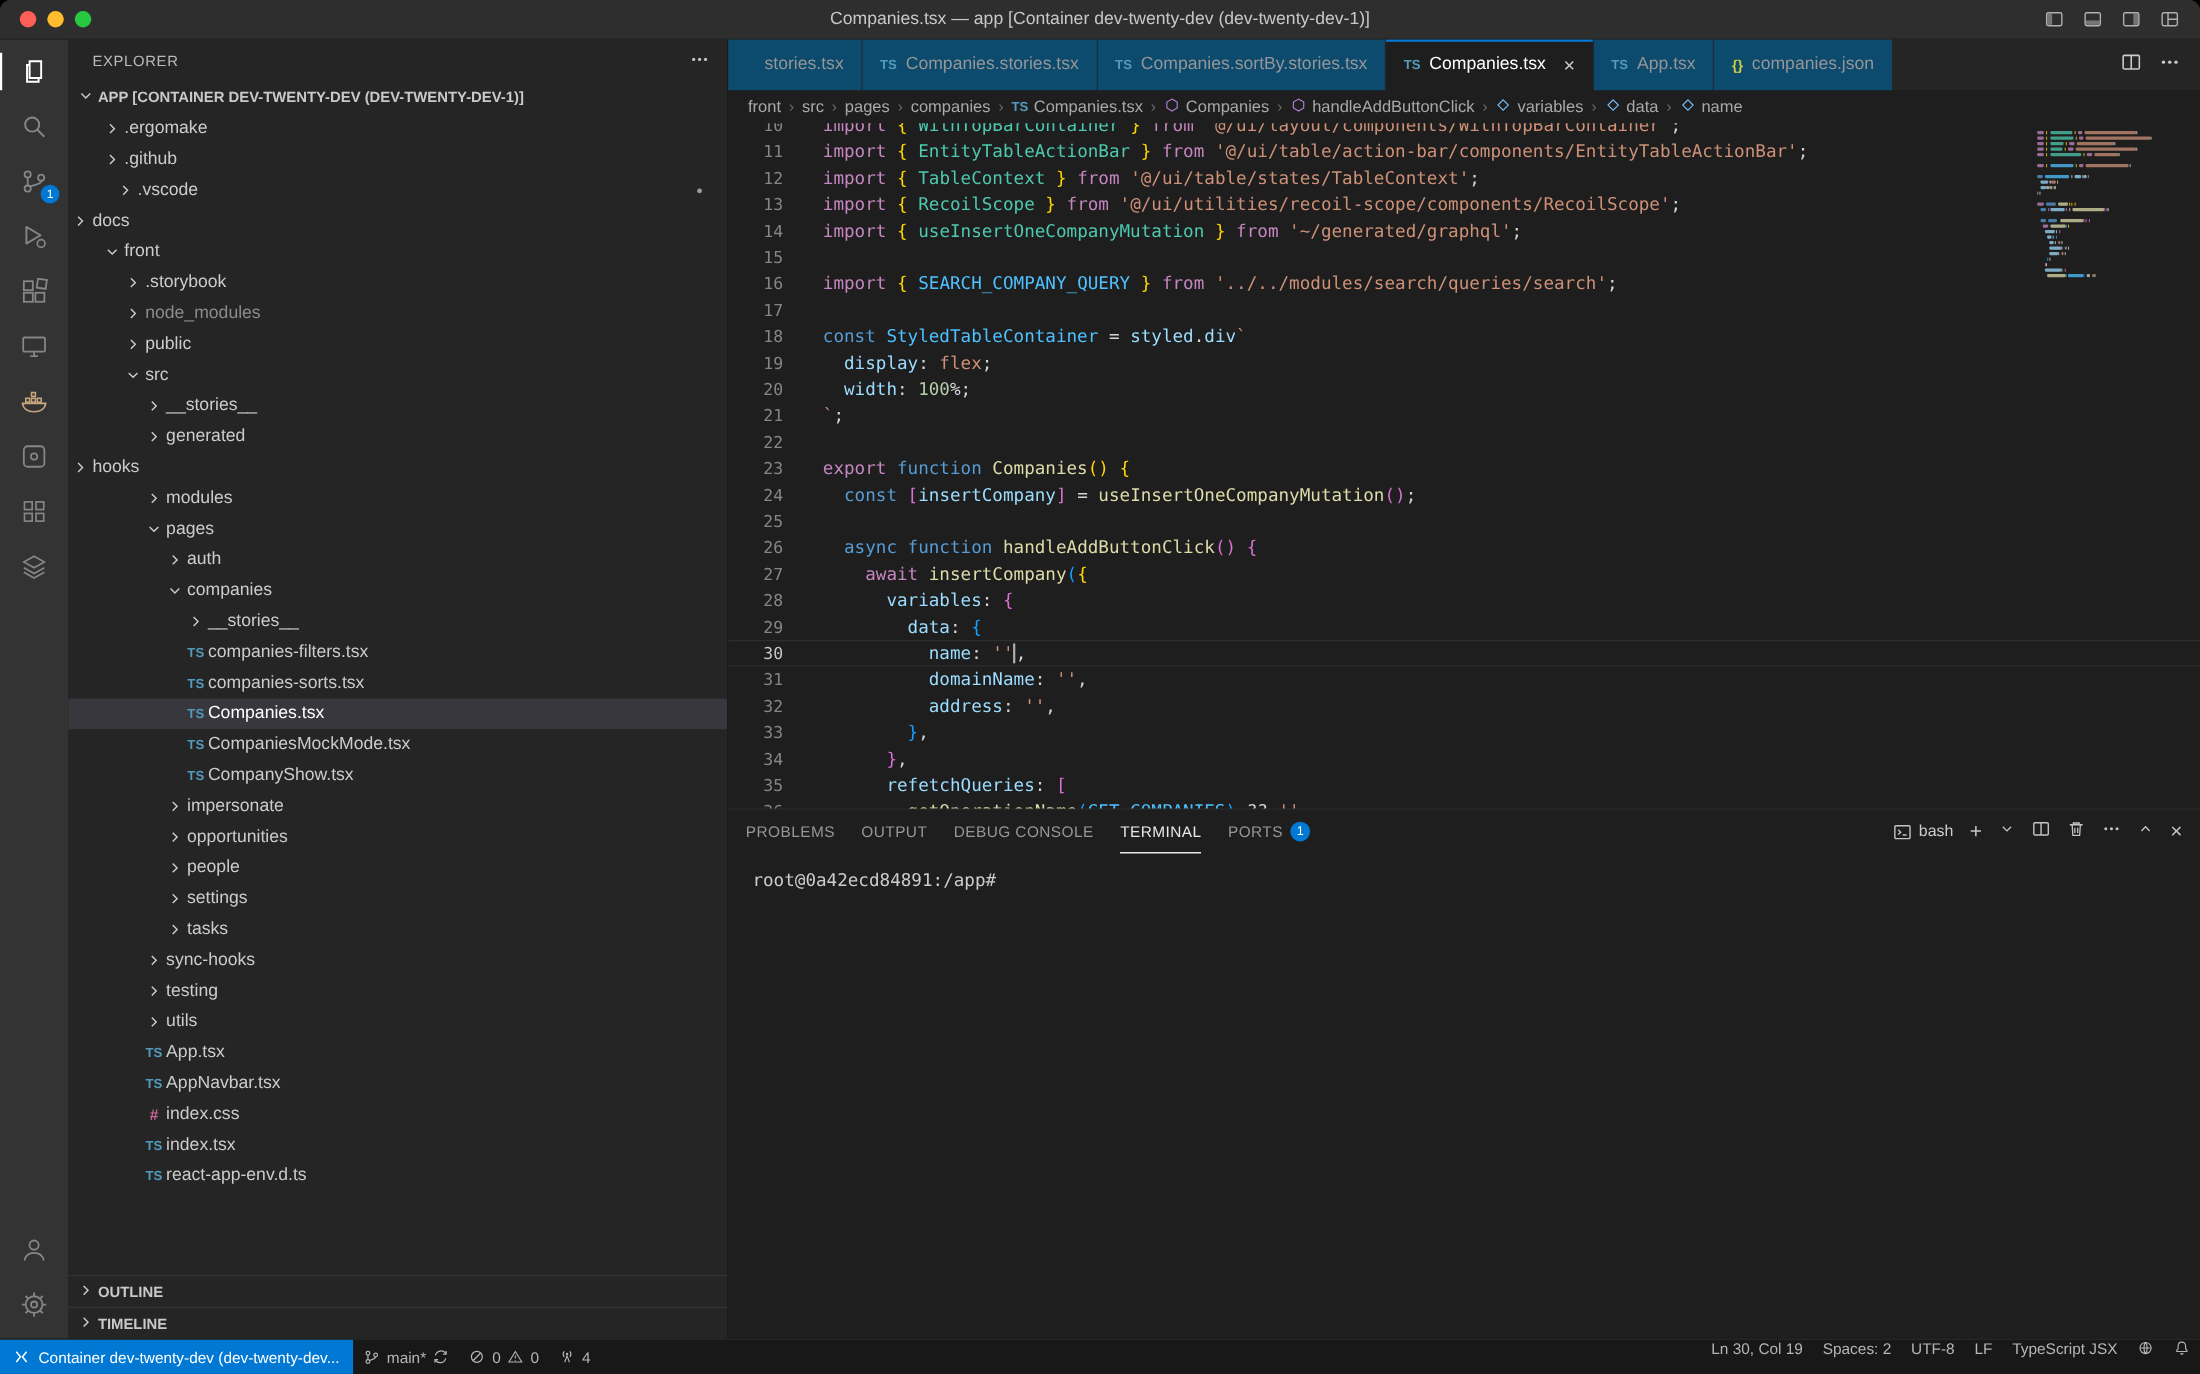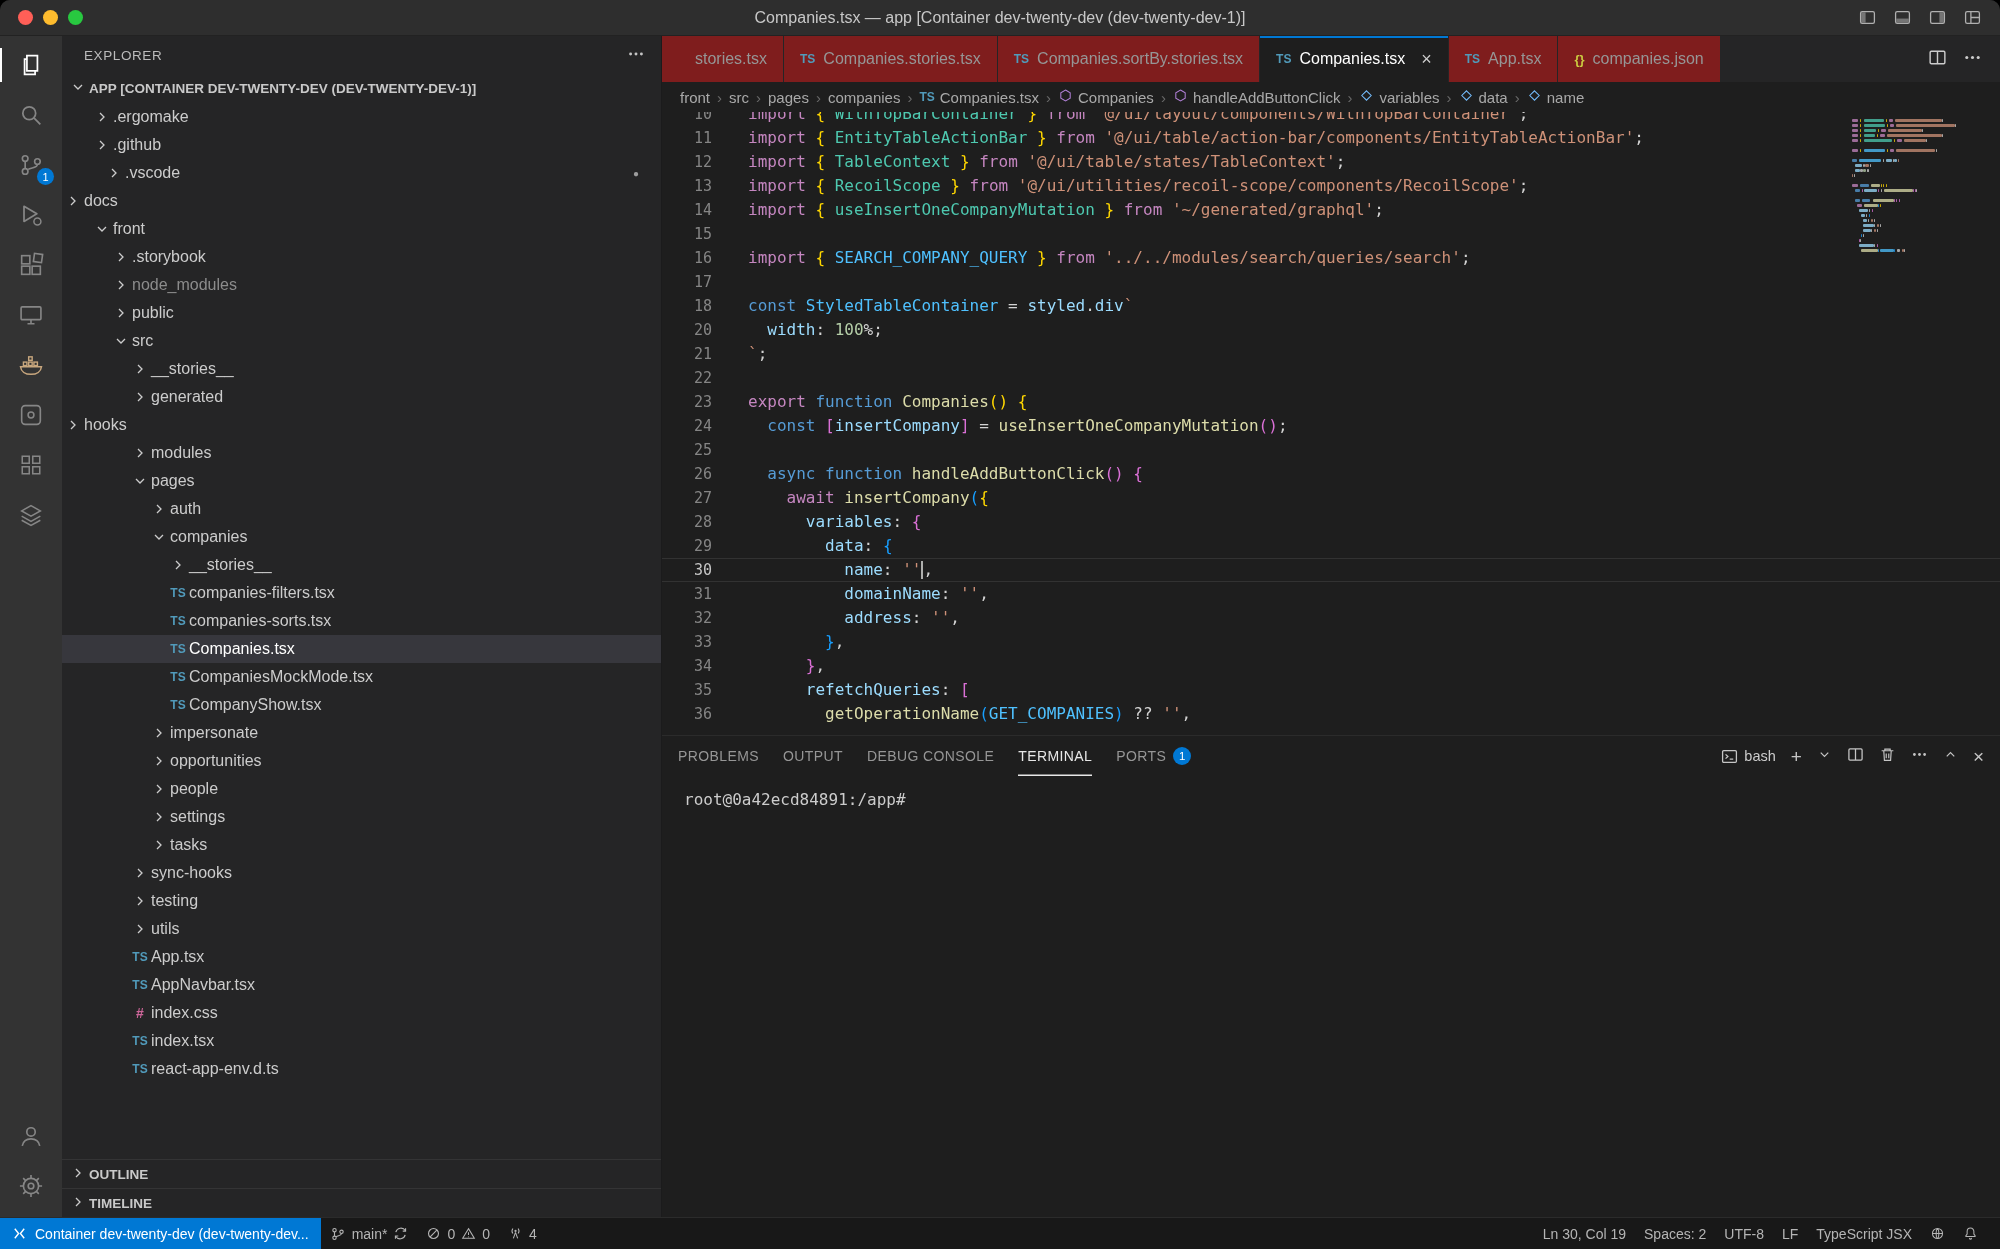--- a/index.html
+++ b/index.html
@@ -41,21 +41,21 @@
   .cicon{color:#cc6699;font-weight:bold;font-size:14px}
   .jicon{color:#cbcb41;font-weight:bold;font-size:13px}
   .tdot{margin-left:auto;margin-right:22px;color:#9d9d9d;font-size:10px}
   .sidebar-bottom{margin-top:auto}
   .bsec{height:29px;display:flex;align-items:center;gap:3px;padding-left:8px;color:#c9c9c9;font-size:13.5px;font-weight:bold;border-top:1px solid rgba(255,255,255,.07)}
 
   
   .editor-area{flex:1;display:flex;flex-direction:column;min-width:0}
   .tabbar{height:46px;background:#252526;display:flex;align-items:stretch;flex:none}
   #tabs{display:flex;align-items:stretch;min-width:0}
-  .tab{display:flex;align-items:center;gap:8px;padding:0 16px;background:#7f1d1d;color:#969696;font-size:16px;border-right:1px solid #252526;position:relative;cursor:pointer;flex:none}
+  .tab{display:flex;align-items:center;gap:8px;padding:0 16px;background:#0c4a6e;color:#969696;font-size:16px;border-right:1px solid #252526;position:relative;cursor:pointer;flex:none}
   .tab.partial{width:122px;justify-content:flex-end;overflow:hidden;padding-right:16px}
   .tab.active{background:#1e1e1e;color:#ffffff}
   .tab.active::before{content:'';position:absolute;top:0;left:0;right:0;height:2px;background:#0078d4}
   .tclose{margin-left:8px;color:#cccccc;font-size:18px;line-height:1}
   .ed-actions{margin-left:auto;display:flex;align-items:center;gap:16px;padding-right:18px;color:#cccccc}
 
   .breadcrumbs{height:30px;display:flex;align-items:center;padding:0 18px;gap:5px;color:#a9a9a9;font-size:15px;background:#1e1e1e;flex:none;white-space:nowrap}
   .crumb{display:flex;align-items:center;gap:5px;cursor:pointer}
   .csep{color:#6a6a6a;margin:0 2px}
 
@@ -80,21 +80,21 @@
   .pbadge{min-width:18px;height:18px;border-radius:9px;background:#0078d4;color:#fff;font-size:11.5px;display:flex;align-items:center;justify-content:center;padding:0 4px}
   .panel-actions{margin-left:auto;display:flex;align-items:center;gap:15px;color:#c5c5c5}
   .shell{display:flex;align-items:center;gap:6px;font-size:14.5px;color:#cccccc}
   .pa-glyph{font-size:19px;line-height:1}
   .terminal{flex:1;padding:14px 22px;font-family:"DejaVu Sans Mono",monospace;font-size:16px;color:#cccccc}
 
   
   .statusbar{height:32px;background:#181818;border-top:1px solid #2b2b2b;display:flex;align-items:stretch;font-size:14px;color:#b5b5b5;flex:none}
   .sbx{display:flex;align-items:center;gap:6px;padding:0 9px;cursor:pointer}
   .sb-remote{background:#0078d4;color:#fff;padding:0 12px;gap:8px;display:flex;align-items:center;white-space:nowrap}
-  .sb-right{margin-left:auto;display:flex;align-items:center;padding-right:13px}
+  .sb-right{margin-left:auto;display:flex;align-items:flex-start;padding-right:0}
   svg{flex:none}
 </style>
 </head>
 <body>
 
 <div class="window">
 
   <div class="titlebar">
     <div class="traffic">
       <div class="tl red"></div>
@@ -616,20 +616,21 @@
         <div id="code">
             <div class="cl"><span class="num">10</span><span class="ltext"><span style="color: rgb(197, 134, 192);">import</span><span style="color: rgb(212, 212, 212);"> </span><span style="color: rgb(255, 215, 0);">{</span><span style="color: rgb(212, 212, 212);"> </span><span style="color: rgb(78, 201, 176);">WithTopBarContainer</span><span style="color: rgb(212, 212, 212);"> </span><span style="color: rgb(255, 215, 0);">}</span><span style="color: rgb(212, 212, 212);"> </span><span style="color: rgb(197, 134, 192);">from</span><span style="color: rgb(212, 212, 212);"> </span><span style="color: rgb(206, 145, 120);">'@/ui/layout/components/WithTopBarContainer'</span><span style="color: rgb(212, 212, 212);">;</span></span></div>
             <div class="cl"><span class="num">11</span><span class="ltext"><span style="color: rgb(197, 134, 192);">import</span><span style="color: rgb(212, 212, 212);"> </span><span style="color: rgb(255, 215, 0);">{</span><span style="color: rgb(212, 212, 212);"> </span><span style="color: rgb(78, 201, 176);">EntityTableActionBar</span><span style="color: rgb(212, 212, 212);"> </span><span style="color: rgb(255, 215, 0);">}</span><span style="color: rgb(212, 212, 212);"> </span><span style="color: rgb(197, 134, 192);">from</span><span style="color: rgb(212, 212, 212);"> </span><span style="color: rgb(206, 145, 120);">'@/ui/table/action-bar/components/EntityTableActionBar'</span><span style="color: rgb(212, 212, 212);">;</span></span></div>
             <div class="cl"><span class="num">12</span><span class="ltext"><span style="color: rgb(197, 134, 192);">import</span><span style="color: rgb(212, 212, 212);"> </span><span style="color: rgb(255, 215, 0);">{</span><span style="color: rgb(212, 212, 212);"> </span><span style="color: rgb(78, 201, 176);">TableContext</span><span style="color: rgb(212, 212, 212);"> </span><span style="color: rgb(255, 215, 0);">}</span><span style="color: rgb(212, 212, 212);"> </span><span style="color: rgb(197, 134, 192);">from</span><span style="color: rgb(212, 212, 212);"> </span><span style="color: rgb(206, 145, 120);">'@/ui/table/states/TableContext'</span><span style="color: rgb(212, 212, 212);">;</span></span></div>
             <div class="cl"><span class="num">13</span><span class="ltext"><span style="color: rgb(197, 134, 192);">import</span><span style="color: rgb(212, 212, 212);"> </span><span style="color: rgb(255, 215, 0);">{</span><span style="color: rgb(212, 212, 212);"> </span><span style="color: rgb(78, 201, 176);">RecoilScope</span><span style="color: rgb(212, 212, 212);"> </span><span style="color: rgb(255, 215, 0);">}</span><span style="color: rgb(212, 212, 212);"> </span><span style="color: rgb(197, 134, 192);">from</span><span style="color: rgb(212, 212, 212);"> </span><span style="color: rgb(206, 145, 120);">'@/ui/utilities/recoil-scope/components/RecoilScope'</span><span style="color: rgb(212, 212, 212);">;</span></span></div>
             <div class="cl"><span class="num">14</span><span class="ltext"><span style="color: rgb(197, 134, 192);">import</span><span style="color: rgb(212, 212, 212);"> </span><span style="color: rgb(255, 215, 0);">{</span><span style="color: rgb(212, 212, 212);"> </span><span style="color: rgb(78, 201, 176);">useInsertOneCompanyMutation</span><span style="color: rgb(212, 212, 212);"> </span><span style="color: rgb(255, 215, 0);">}</span><span style="color: rgb(212, 212, 212);"> </span><span style="color: rgb(197, 134, 192);">from</span><span style="color: rgb(212, 212, 212);"> </span><span style="color: rgb(206, 145, 120);">'~/generated/graphql'</span><span style="color: rgb(212, 212, 212);">;</span></span></div>
             <div class="cl"><span class="num">15</span><span class="ltext"></span></div>
             <div class="cl"><span class="num">16</span><span class="ltext"><span style="color: rgb(197, 134, 192);">import</span><span style="color: rgb(212, 212, 212);"> </span><span style="color: rgb(255, 215, 0);">{</span><span style="color: rgb(212, 212, 212);"> </span><span style="color: rgb(79, 193, 255);">SEARCH_COMPANY_QUERY</span><span style="color: rgb(212, 212, 212);"> </span><span style="color: rgb(255, 215, 0);">}</span><span style="color: rgb(212, 212, 212);"> </span><span style="color: rgb(197, 134, 192);">from</span><span style="color: rgb(212, 212, 212);"> </span><span style="color: rgb(206, 145, 120);">'../../modules/search/queries/search'</span><span style="color: rgb(212, 212, 212);">;</span></span></div>
             <div class="cl"><span class="num">17</span><span class="ltext"></span></div>
             <div class="cl"><span class="num">18</span><span class="ltext"><span style="color: rgb(86, 156, 214);">const</span><span style="color: rgb(212, 212, 212);"> </span><span style="color: rgb(79, 193, 255);">StyledTableContainer</span><span style="color: rgb(212, 212, 212);"> </span><span style="color: rgb(212, 212, 212);">=</span><span style="color: rgb(212, 212, 212);"> </span><span style="color: rgb(156, 220, 254);">styled</span><span style="color: rgb(212, 212, 212);">.</span><span style="color: rgb(156, 220, 254);">div</span><span style="color: rgb(206, 145, 120);">`</span></span></div>
+            <div class="cl"><span class="num">19</span><span class="ltext"><span style="color: rgb(212, 212, 212);">  </span><span style="color: rgb(156, 220, 254);">display</span><span style="color: rgb(212, 212, 212);">: </span><span style="color: rgb(206, 145, 120);">flex</span><span style="color: rgb(212, 212, 212);">;</span></span></div>
             <div class="cl"><span class="num">20</span><span class="ltext"><span style="color: rgb(212, 212, 212);">  </span><span style="color: rgb(156, 220, 254);">width</span><span style="color: rgb(212, 212, 212);">: </span><span style="color: rgb(181, 206, 168);">100</span><span style="color: rgb(212, 212, 212);">%</span><span style="color: rgb(212, 212, 212);">;</span></span></div>
             <div class="cl"><span class="num">21</span><span class="ltext"><span style="color: rgb(206, 145, 120);">`</span><span style="color: rgb(212, 212, 212);">;</span></span></div>
             <div class="cl"><span class="num">22</span><span class="ltext"></span></div>
             <div class="cl"><span class="num">23</span><span class="ltext"><span style="color: rgb(197, 134, 192);">export</span><span style="color: rgb(212, 212, 212);"> </span><span style="color: rgb(86, 156, 214);">function</span><span style="color: rgb(212, 212, 212);"> </span><span style="color: rgb(220, 220, 170);">Companies</span><span style="color: rgb(255, 215, 0);">(</span><span style="color: rgb(255, 215, 0);">)</span><span style="color: rgb(212, 212, 212);"> </span><span style="color: rgb(255, 215, 0);">{</span></span></div>
             <div class="cl"><span class="num">24</span><span class="ltext"><span style="color: rgb(212, 212, 212);">  </span><span style="color: rgb(86, 156, 214);">const</span><span style="color: rgb(212, 212, 212);"> </span><span style="color: rgb(218, 112, 214);">[</span><span style="color: rgb(156, 220, 254);">insertCompany</span><span style="color: rgb(218, 112, 214);">]</span><span style="color: rgb(212, 212, 212);"> </span><span style="color: rgb(212, 212, 212);">=</span><span style="color: rgb(212, 212, 212);"> </span><span style="color: rgb(220, 220, 170);">useInsertOneCompanyMutation</span><span style="color: rgb(218, 112, 214);">(</span><span style="color: rgb(218, 112, 214);">)</span><span style="color: rgb(212, 212, 212);">;</span></span></div>
             <div class="cl"><span class="num">25</span><span class="ltext"></span></div>
             <div class="cl"><span class="num">26</span><span class="ltext"><span style="color: rgb(212, 212, 212);">  </span><span style="color: rgb(86, 156, 214);">async</span><span style="color: rgb(212, 212, 212);"> </span><span style="color: rgb(86, 156, 214);">function</span><span style="color: rgb(212, 212, 212);"> </span><span style="color: rgb(220, 220, 170);">handleAddButtonClick</span><span style="color: rgb(218, 112, 214);">(</span><span style="color: rgb(218, 112, 214);">)</span><span style="color: rgb(212, 212, 212);"> </span><span style="color: rgb(218, 112, 214);">{</span></span></div>
             <div class="cl"><span class="num">27</span><span class="ltext"><span style="color: rgb(212, 212, 212);">    </span><span style="color: rgb(197, 134, 192);">await</span><span style="color: rgb(212, 212, 212);"> </span><span style="color: rgb(220, 220, 170);">insertCompany</span><span style="color: rgb(23, 159, 255);">(</span><span style="color: rgb(255, 215, 0);">{</span></span></div>
             <div class="cl"><span class="num">28</span><span class="ltext"><span style="color: rgb(212, 212, 212);">      </span><span style="color: rgb(156, 220, 254);">variables</span><span style="color: rgb(212, 212, 212);">:</span><span style="color: rgb(212, 212, 212);"> </span><span style="color: rgb(218, 112, 214);">{</span></span></div>
             <div class="cl"><span class="num">29</span><span class="ltext"><span style="color: rgb(212, 212, 212);">        </span><span style="color: rgb(156, 220, 254);">data</span><span style="color: rgb(212, 212, 212);">:</span><span style="color: rgb(212, 212, 212);"> </span><span style="color: rgb(23, 159, 255);">{</span></span></div>

